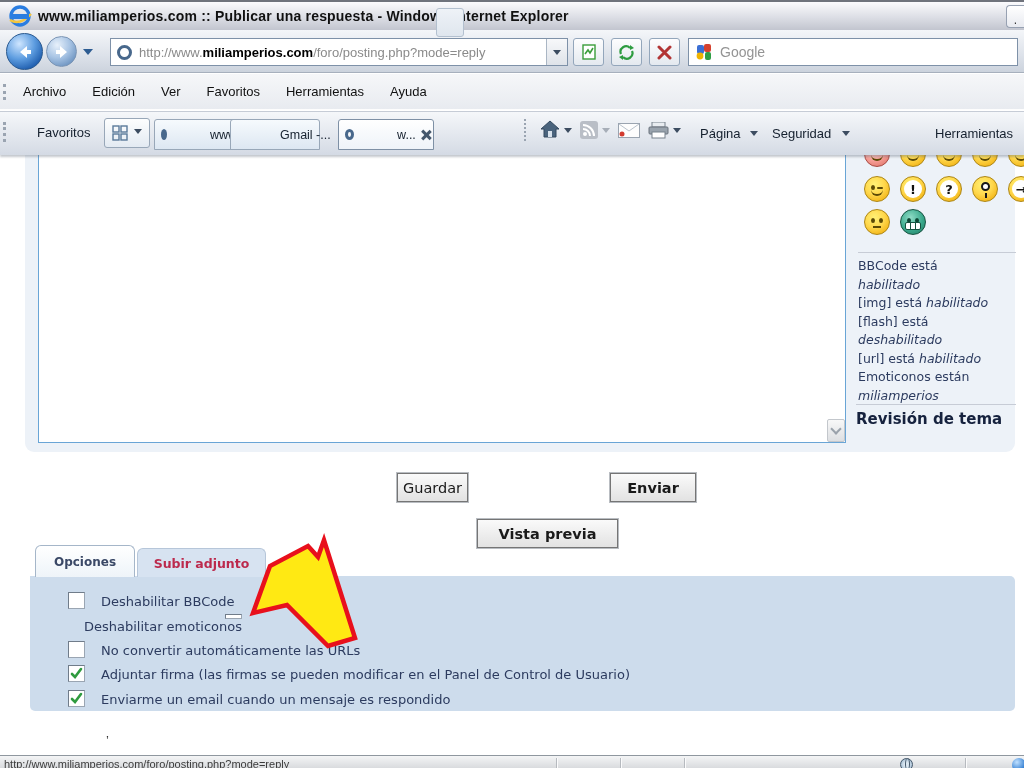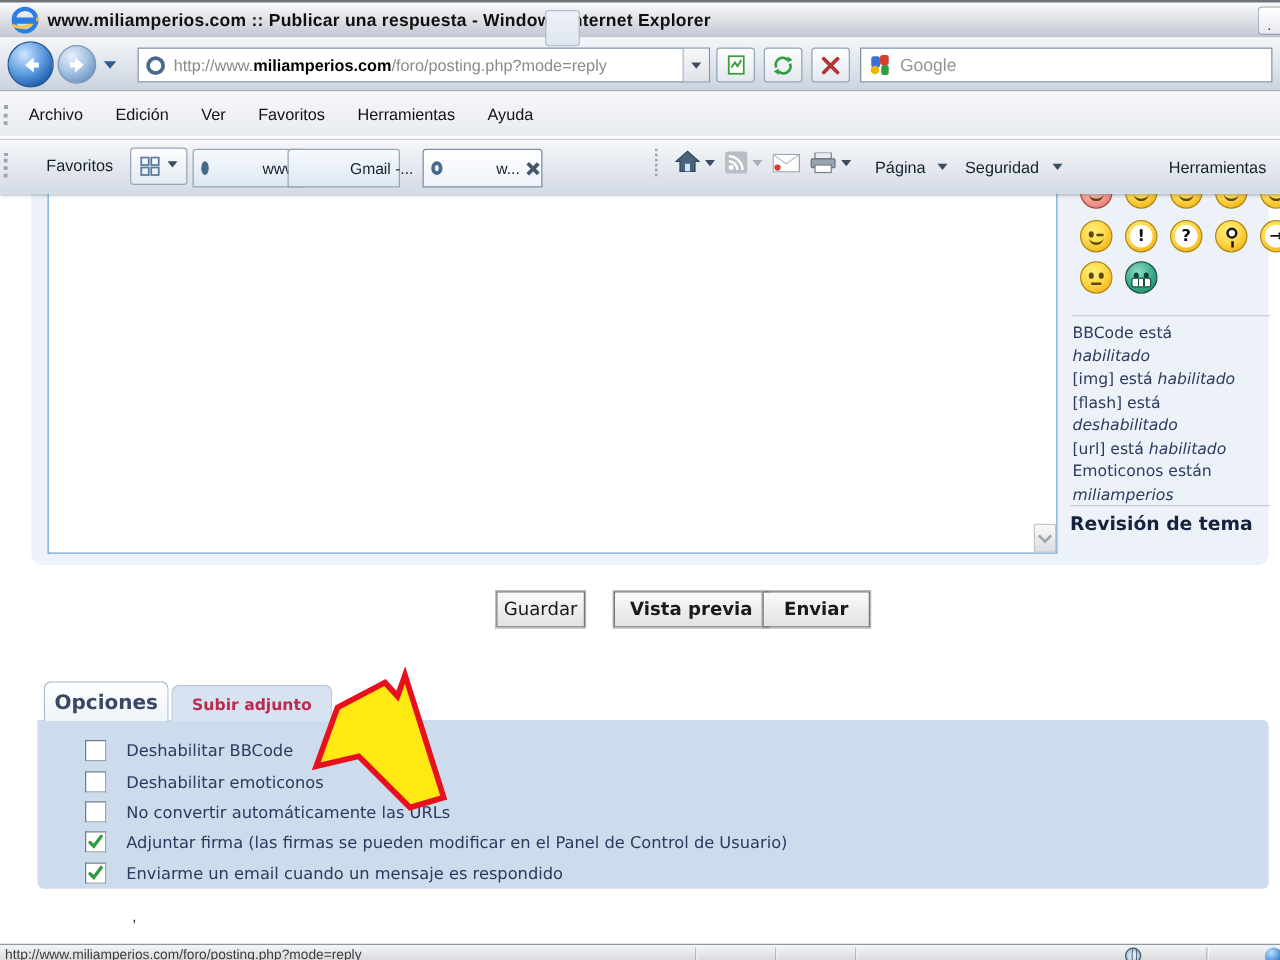--- a/index.html
+++ b/index.html
@@ -105,27 +105,27 @@
   #bbcode-status { left:858px; top:257px; width:170px; font-family:"DejaVu Sans", sans-serif;
     font-size:12.5px; line-height:18.5px; color:#2c3b5f; }
   #bbcode-status .it { font-style:italic; }
   #topic-review-title { left:856px; top:410px; font-family:"DejaVu Sans", sans-serif;
     font-size:15px; font-weight:bold; color:#16223e; }
 
   .form-btn { position:absolute; top:473px; height:29px; background:linear-gradient(#fafafa,#e2e2e2);
     border:1px solid #757575; box-shadow:0 0 0 1px #b9bdc2; font-family:"DejaVu Sans", sans-serif;
     font-size:14.5px; color:#1a1a1a; display:flex; align-items:center; justify-content:center; }
   .form-btn.bold { font-weight:bold; }
-  #save-button { left:397px; width:71px; } #preview-button { left:491px; width:124px; } #submit-button { left:610px; width:86px; }
+  #save-button { left:397px; width:71px; } #preview-button { left:477px; width:141px;margin-top:46px; } #submit-button { left:610px; width:86px; }
 
   
   #tab-opciones { left:35px; top:545px; width:100px; height:32px; z-index:3;
     background:linear-gradient(#ffffff,#eef4f9); border:1px solid #a5b6c9; border-bottom:none;
     border-radius:6px 6px 0 0; display:flex; align-items:center; justify-content:center;
-    font-family:"DejaVu Sans", sans-serif; font-size:16px; font-weight:bold; color:#3a4866; }
+    font-family:"DejaVu Sans", sans-serif; font-size:12px; font-weight:bold; color:#3a4866; }
   #tab-subir { left:137px; top:548px; width:129px; height:29px; z-index:2;
     background:#d7e3f1; border:1px solid #b6c6d9; border-bottom:none; border-radius:6px 6px 0 0;
     display:flex; align-items:center; justify-content:center;
     font-family:"DejaVu Sans", sans-serif; font-size:12.5px; font-weight:bold; color:#bc2a4d; }
   #options-panel { left:30px; top:576px; width:985px; height:135px; background:#cddcec; border-radius:0 5px 5px 5px; z-index:1; }
   .cb-row { position:absolute; left:38px; height:20px; display:flex; align-items:flex-end; }
   .cb-box { width:17px; height:17px; background:#fff; border:1px solid #9aa5b2;
     border-top-color:#707c8a; border-left-color:#707c8a; display:flex; align-items:center; justify-content:center; }
   .cb-box svg { display:none; }
   .cb-box.checked svg { display:block; }
@@ -328,21 +328,21 @@
   <div class="form-btn bold" id="submit-button" style="top:318px;">Enviar</div>
 
   <div class="abs" id="tab-opciones" style="top:390px;">Opciones</div>
   <div class="abs" id="tab-subir" style="top:393px;">Subir adjunto</div>
   <div class="abs" id="options-panel" style="top:421px;">
     <div id="checkbox-list">
         <div class="cb-row" style="top: 13px;">
           <div class="cb-box"></div>
           <span class="cb-label">Deshabilitar BBCode</span>
         </div>
-        <div class="cb-row" style="top: 38px;">
+        <div class="cb-row" style="top: 38px; flex-direction: column;">
           <div class="cb-box"></div>
           <span class="cb-label">Deshabilitar emoticonos</span>
         </div>
         <div class="cb-row" style="top: 62px;">
           <div class="cb-box"></div>
           <span class="cb-label">No convertir automáticamente las URLs</span>
         </div>
         <div class="cb-row" style="top: 86px;">
           <div class="cb-box checked">
             <svg width="13" height="13" viewBox="0 0 13 13">

